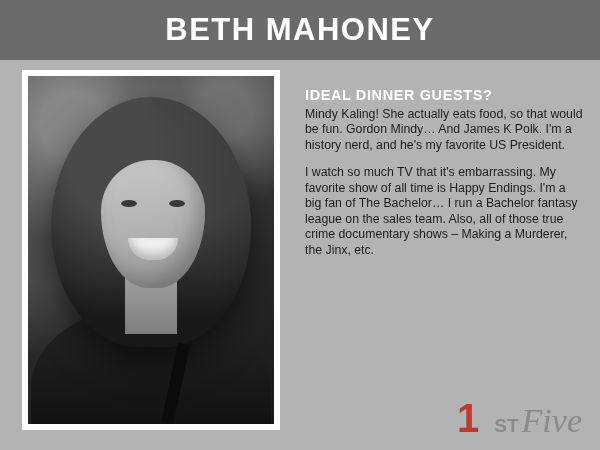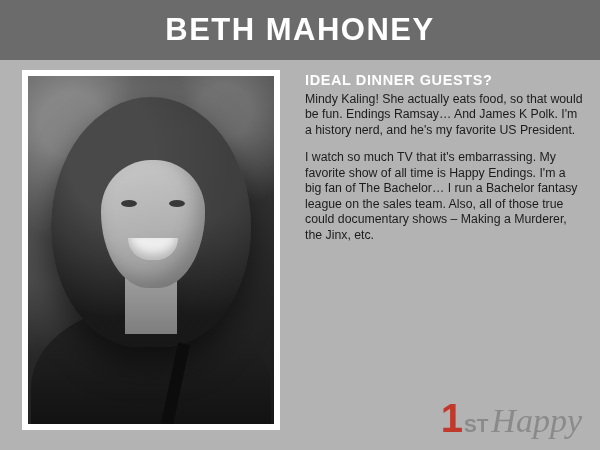--- a/index.html
+++ b/index.html
@@ -140,21 +140,21 @@
     bottom: 0;
     width: 12px;
     height: 82px;
     background: #0d0c0c;
     transform: rotate(12deg);
     transform-origin: bottom center;
   }
   .content {
     position: absolute;
     left: 305px;
-    top: 72px;
+    top: 87px;
     width: 280px;
   }
   .section {
     margin-bottom: 12px;
   }
   .section-heading {
     color: #ffffff;
     font-size: 14.5px;
     font-weight: bold;
     letter-spacing: 0.6px;
@@ -182,21 +182,21 @@
     font-size: 40px;
     font-weight: bold;
     line-height: 1;
     font-family: "Liberation Sans", sans-serif;
   }
   .logo .st {
     color: #8a8a8a;
     font-size: 19px;
     font-weight: bold;
     line-height: 1;
-    margin-left: 1px;
+    margin-left: 15px;
     font-family: "Liberation Sans", sans-serif;
   }
   .logo .five {
     color: #8a8a8a;
     font-size: 34px;
     font-style: italic;
     line-height: 1;
     margin-left: 3px;
     font-family: "Liberation Serif", serif;
   }
@@ -222,29 +222,29 @@
         <div class="smile"></div>
       </div>
       <div class="strap"></div>
     </div>
   </div>
 
   <div class="content">
 
     <div class="section">
       <h2 class="section-heading">IDEAL DINNER GUESTS?</h2>
-      <p class="section-body">Mindy Kaling! She actually eats food, so that would be fun. Endings Ramsay… And James K Polk. I'm a history nerd, and he's my favorite US President.</p>
+      <p class="section-body">Mindy Kaling! She actually eats food, so that would be fun. Gordon Mindy… And James K Polk. I'm a history nerd, and he's my favorite US President.</p>
     </div>
 
     <div class="section">
-      <p class="section-body">I watch so much TV that it's embarrassing. My favorite show of all time is Happy Endings. I'm a big fan of The Bachelor… I run a Bachelor fantasy league on the sales team. Also, all of those true could documentary shows – Making a Murderer, the Jinx, etc.</p>
+      <p class="section-body">I watch so much TV that it's embarrassing. My favorite show of all time is Happy Endings. I'm a big fan of The Bachelor… I run a Bachelor fantasy league on the sales team. Also, all of those true crime documentary shows – Making a Murderer, the Jinx, etc.</p>
     </div>
 
 
   </div>
 
   <div class="logo">
     <span class="one">1</span>
     <span class="st">ST</span>
-    <span class="five">Happy</span>
+    <span class="five">Five</span>
   </div>
 
 </div>
 
 </body></html>

